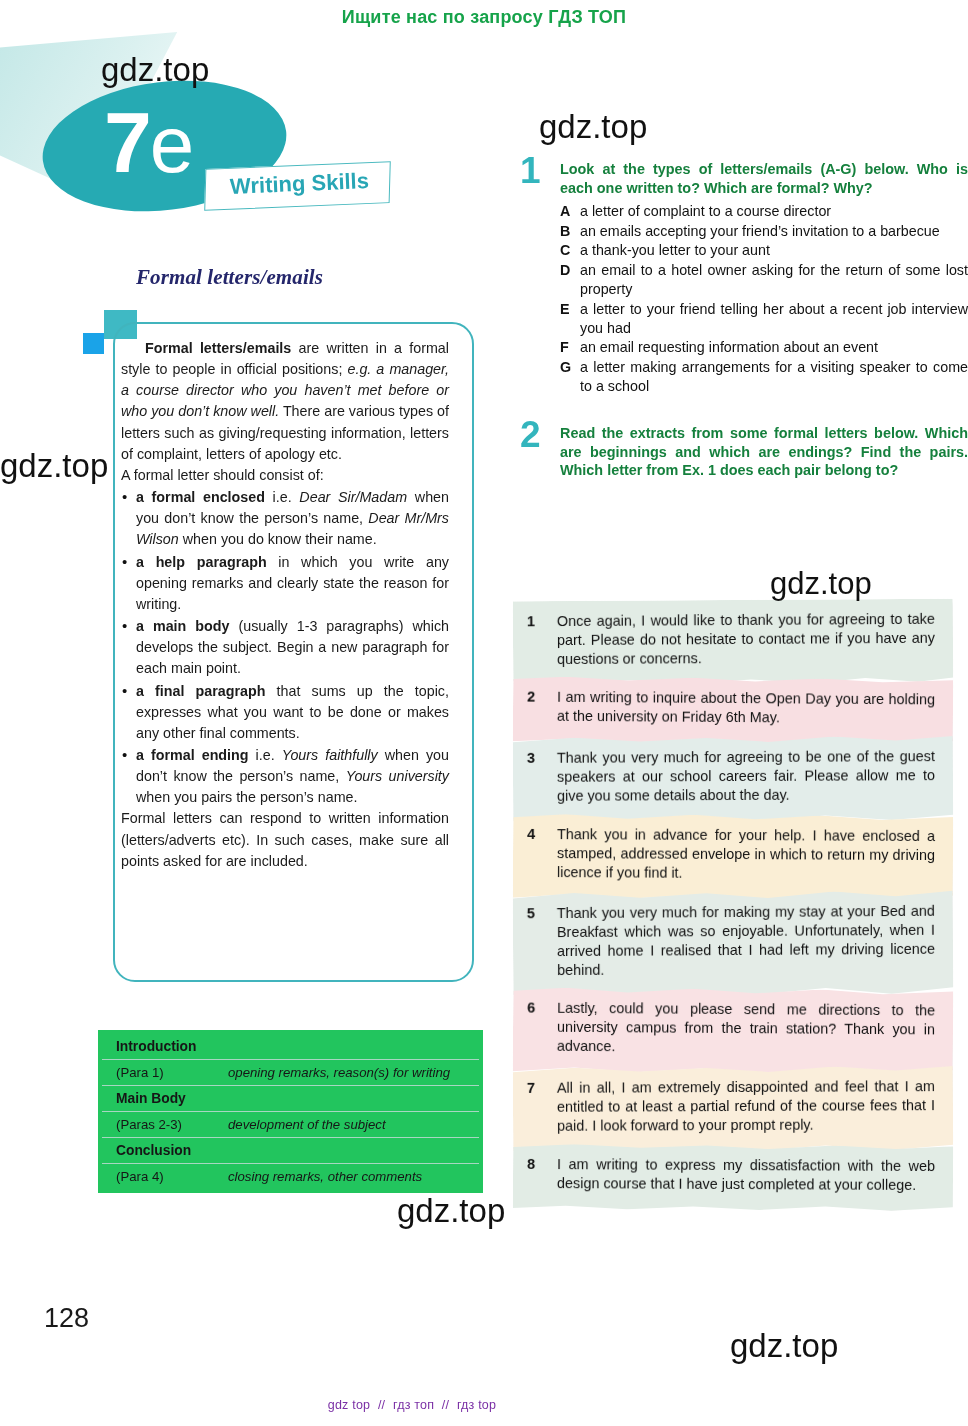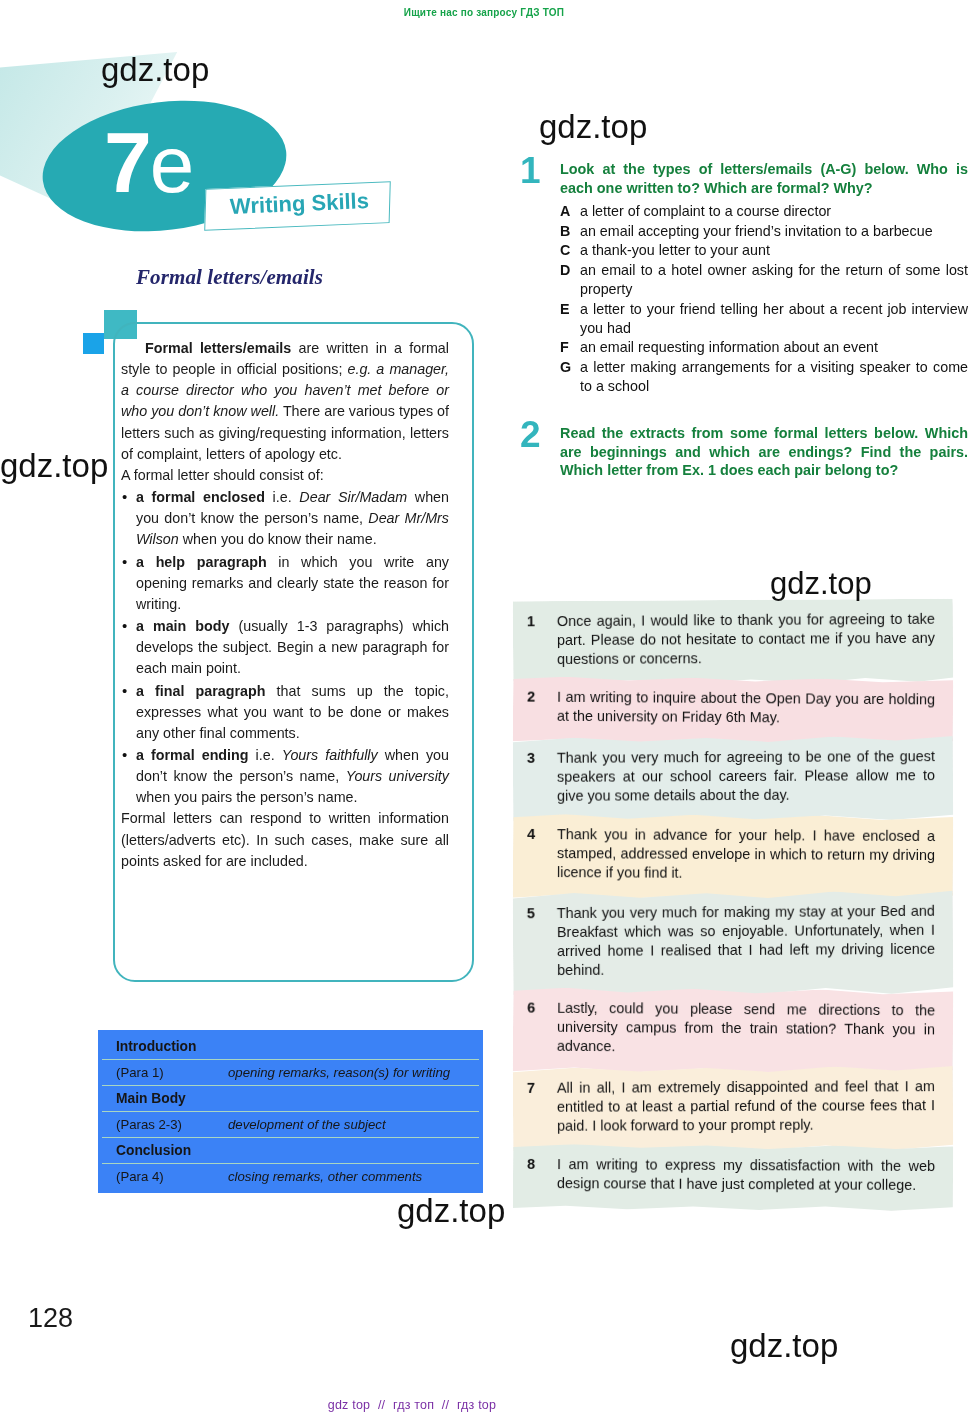--- a/index.html
+++ b/index.html
@@ -8,26 +8,26 @@
     background: #ffffff;
     font-family: "Liberation Sans", sans-serif;
     overflow: hidden;
   }
   .page { position: relative; width: 968px; height: 1426px; background: #fff; }
 
   
   .promo {
     position: absolute; top: 7px; left: 0; width: 968px;
     text-align: center;
-    font-size: 10px; font-weight: 700; letter-spacing: .2px;
+    font-size: 18px; font-weight: 700; letter-spacing: .2px;
     color: #16a34a;
   }
 
   
-  .hdr { position: absolute; left: 0; top: 52px; width: 470px; height: 210px; }
+  .hdr { position: absolute; left: 0; top: 32px; width: 470px; height: 210px; }
   .hdr-ray {
     position: absolute; left: -10px; top: 0px;
     width: 240px; height: 165px;
     background: linear-gradient(120deg, #bfe6e5 0%, #d9f0ef 45%, #ffffff 100%);
     clip-path: polygon(0% 10%, 78% 0%, 42% 100%, 0% 72%);
     opacity: .95;
   }
   .hdr-oval {
     position: absolute; left: 42px; top: 50px;
     width: 245px; height: 128px;
@@ -99,38 +99,38 @@
   }
   .blist li::before {
     content: "\2022"; position: absolute; left: 1px; top: -1px;
     font-size: 15px; color: #111;
   }
 
   
   .plan {
     position: absolute; left: 98px; top: 1030px;
     width: 385px;
-    background: #3b82f6;
+    background: #22c55e;
     border-collapse: collapse;
     font-size: 13.2px;
     padding: 4px;
   }
   .plan table { width: 100%; border-collapse: collapse; }
   .plan td {
     padding: 5px 0 5px 14px;
     border-bottom: 1.6px solid #a8d6c2;
     color: #161616;
   }
   .plan tr:last-child td { border-bottom: none; }
   .plan .hdrow td { font-weight: 700; font-size: 13.8px; }
   .plan .pcell { width: 112px; font-style: normal; }
   .plan .dcell { font-style: italic; }
 
   .pageno {
-    position: absolute; left: 28px; top: 1303px;
+    position: absolute; left: 44px; top: 1303px;
     font-size: 27px; color: #1a1a1a;
   }
 
   
   .rcol { position: absolute; left: 520px; top: 0; width: 448px; }
 
   .ex { position: relative; margin-bottom: 6px; }
   .ex-num {
     position: absolute; left: 0; top: -8px;
     font-size: 37px; font-weight: 700; color: #33b5bd;
@@ -278,21 +278,21 @@
     <div class="ex">
       <div class="ex-num">1</div>
       <div class="ex-body">Look at the types of letters/emails (A-G) below. Who is each one written to? Which are formal? Why?</div>
       <div class="opts">
         <div class="opt">
             <span class="lt">A</span>
             <span class="tx">a letter of complaint to a course director</span>
           </div>
         <div class="opt">
             <span class="lt">B</span>
-            <span class="tx">an email accepting your friend’s invitation to a barbecue</span>
+            <span class="tx">an emails accepting your friend’s invitation to a barbecue</span>
           </div>
         <div class="opt">
             <span class="lt">C</span>
             <span class="tx">a thank-you letter to your aunt</span>
           </div>
         <div class="opt">
             <span class="lt">D</span>
             <span class="tx">an email to a hotel owner asking for the return of some lost property</span>
           </div>
         <div class="opt">

